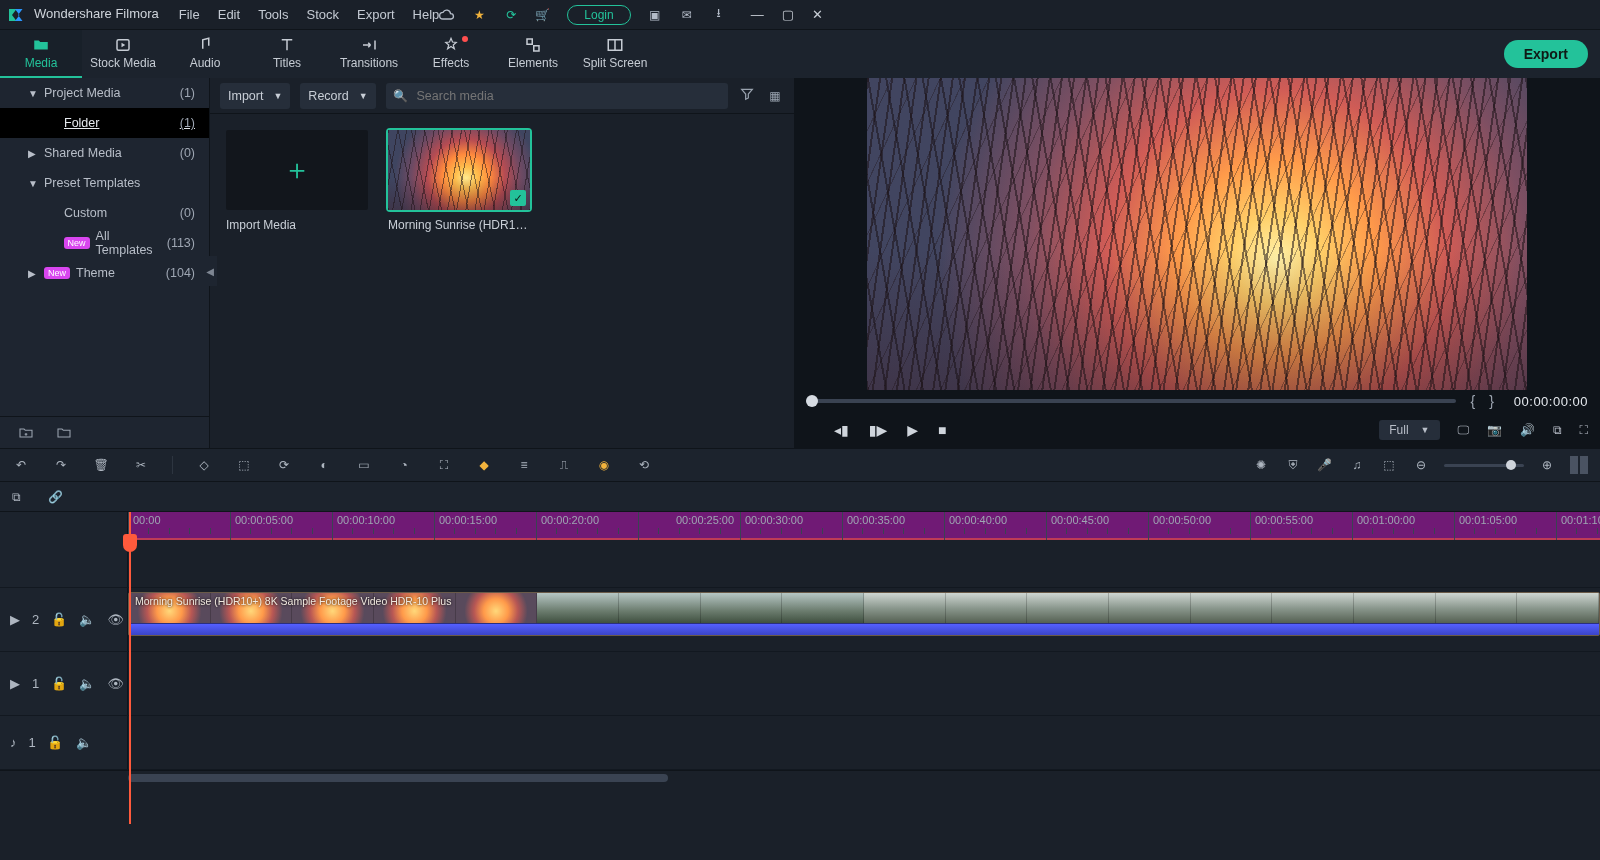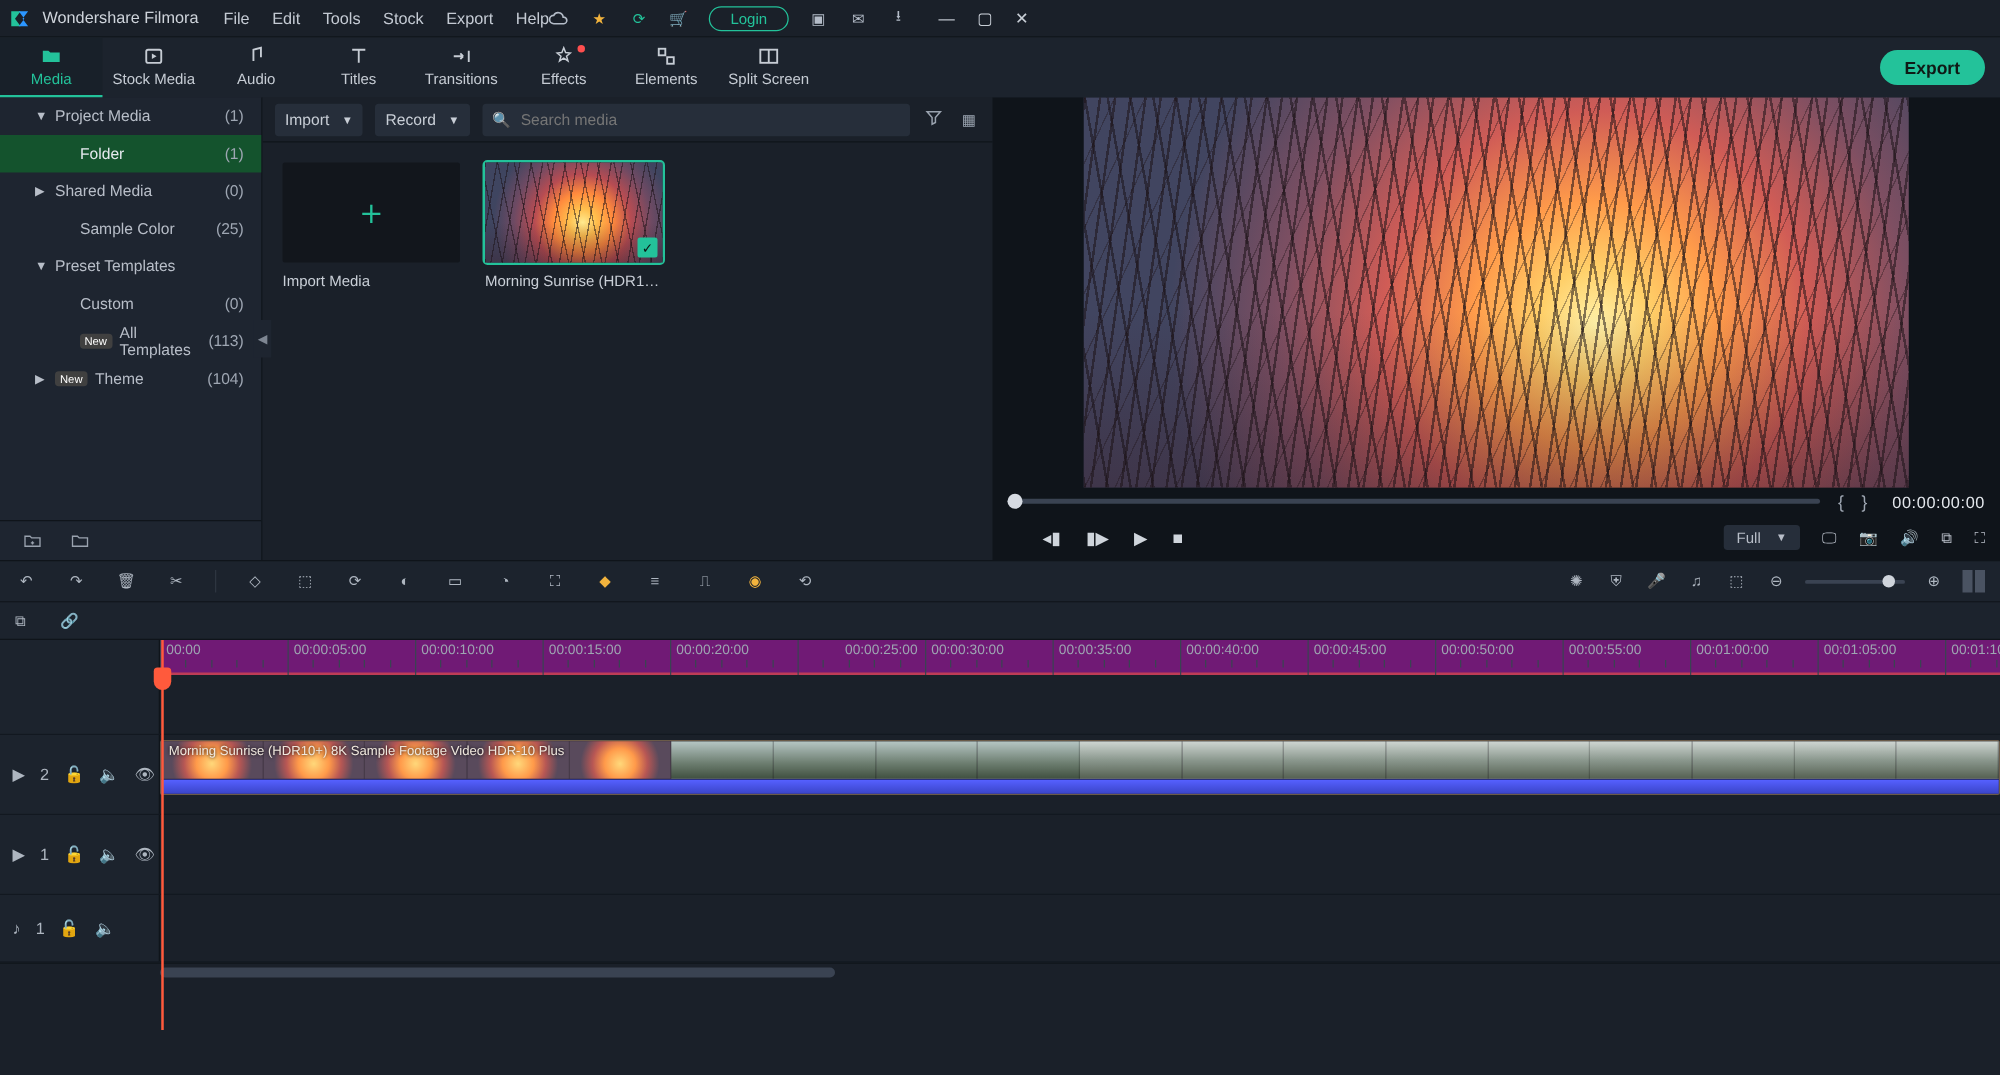--- a/index.html
+++ b/index.html
@@ -26,24 +26,24 @@
 .main-tab svg{width:18px;height:18px;}
 .main-tab .dot{ position:absolute; top:6px; right:24px; width:6px;height:6px;background:#ff4f4f;border-radius:50%;}
 .export-btn { margin-left:auto; margin-right:12px; align-self:center; background:#23c29a; color:#0f1a16; font-weight:600; border-radius:16px; padding:6px 20px; font-size:14px; cursor:pointer;}
 
 
 .content-row { display:flex; height:370px; }
 .sidebar { width:210px; background:#1e2530; border-right:1px solid #0f141a; display:flex; flex-direction:column; position:relative;}
 .side-item { display:flex; align-items:center; height:30px; padding:0 14px 0 22px; cursor:pointer; font-size:12.5px; }
 .side-item.lvl1{ padding-left:28px;}
 .side-item.lvl2{ padding-left:48px;}
-.side-item.active{ background:#14532d; color:#e6eaef;}
+.side-item.active{ background:#000000; color:#e6eaef;text-decoration:underline;}
 .side-item .arrow{ width:10px; display:inline-block; margin-right:6px; font-size:10px;}
 .side-item .count{ margin-left:auto; color:#9ea6b2;}
-.side-item .new-badge{ background:#404040; color:#fff; font-size:9px; padding:1px 4px; border-radius:3px; margin-right:6px;}
+.side-item .new-badge{ background:#d946ef; color:#fff; font-size:9px; padding:1px 4px; border-radius:3px; margin-right:6px;}
 .sidebar-footer{ margin-top:auto; height:32px; display:flex; align-items:center; gap:22px; padding-left:18px; border-top:1px solid #0f141a;}
 .sidebar-footer svg{width:16px;height:16px;color:#9aa3af;cursor:pointer;}
 .sidebar-collapse{ position:absolute; right:-8px; top:178px; width:14px; height:30px; background:#1e2530; display:flex; align-items:center; justify-content:center; cursor:pointer; color:#7e8692; font-size:10px;}
 
 
 .media-panel{ flex:0 0 584px; background:#1a2029; display:flex; flex-direction:column;}
 .media-toolbar{ height:36px; display:flex; align-items:center; gap:10px; padding:0 10px; border-bottom:1px solid #0f141a;}
 .dd{ background:#262e3a; border-radius:3px; display:flex; align-items:center; padding:0 8px; height:26px; cursor:pointer; gap:10px; color:#c8ced6; font-size:12.5px;}
 .dd .car{font-size:9px;}
 .search-box{ flex:1; background:#262e3a; border-radius:3px; height:26px; display:flex; align-items:center; padding:0 8px; gap:8px;}
@@ -239,25 +239,20 @@
         </div>
         <div class="side-item lvl2 active">
           <span class="arrow"></span>
           <span>Folder</span>
           <span class="count">(1)</span>
         </div>
         <div class="side-item lvl1">
           <span class="arrow">▶</span>
           <span>Shared Media</span>
           <span class="count">(0)</span>
-        </div>
-        <div class="side-item lvl2">
-          <span class="arrow"></span>
-          <span>Sample Color</span>
-          <span class="count">(25)</span>
         </div>
         <div class="side-item lvl1">
           <span class="arrow">▼</span>
           <span>Preset Templates</span>
         </div>
         <div class="side-item lvl2">
           <span class="arrow"></span>
           <span>Custom</span>
           <span class="count">(0)</span>
         </div>

